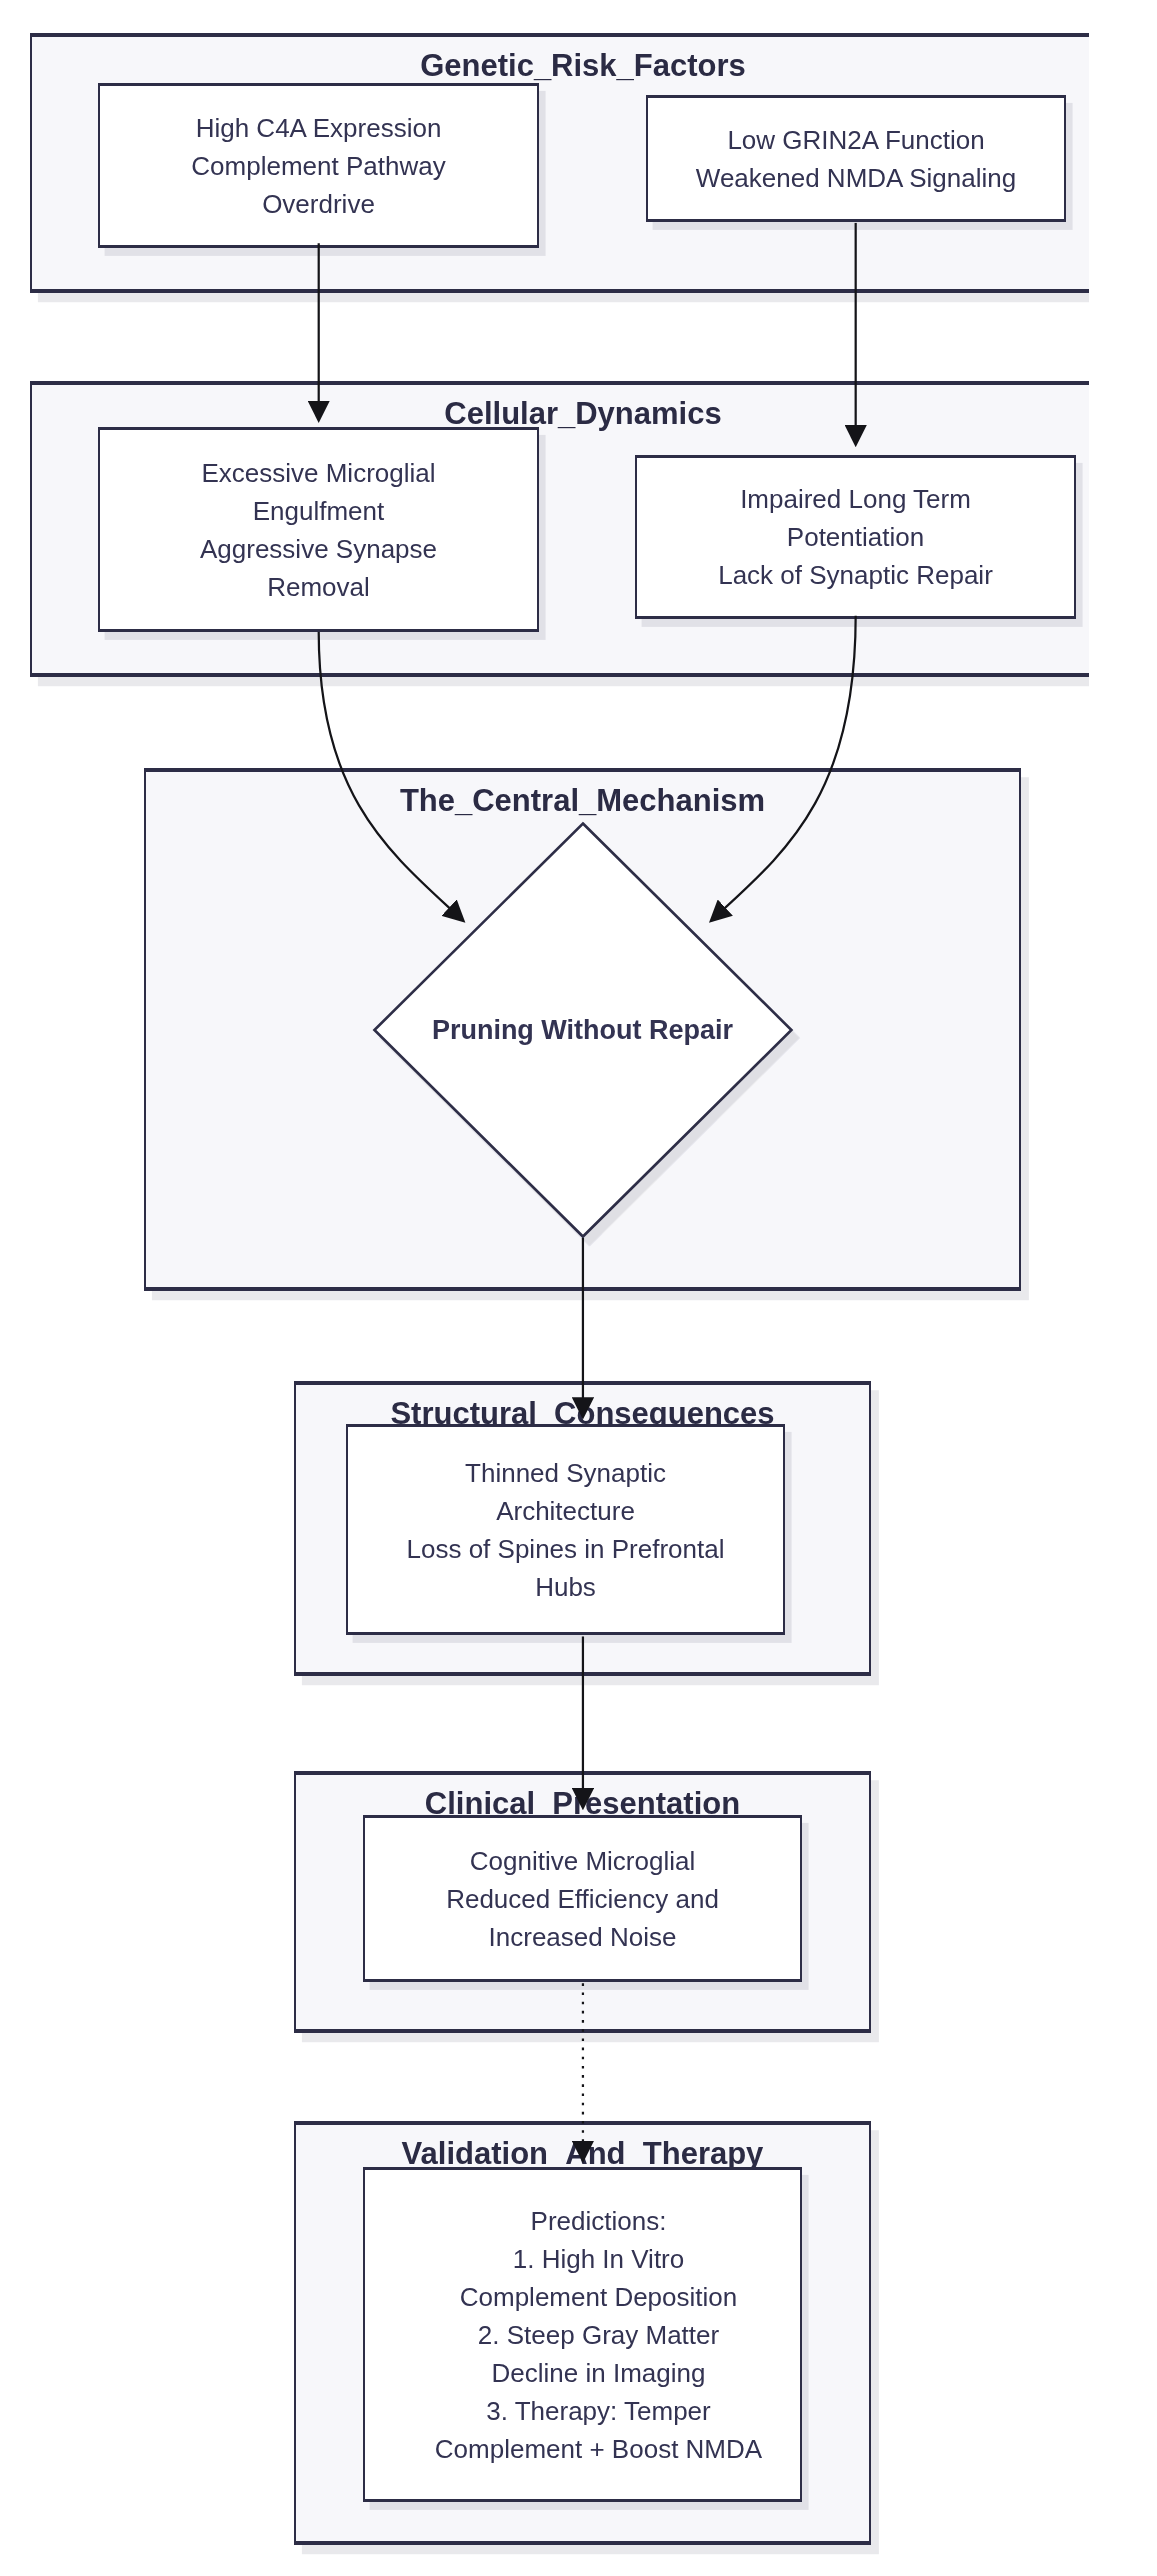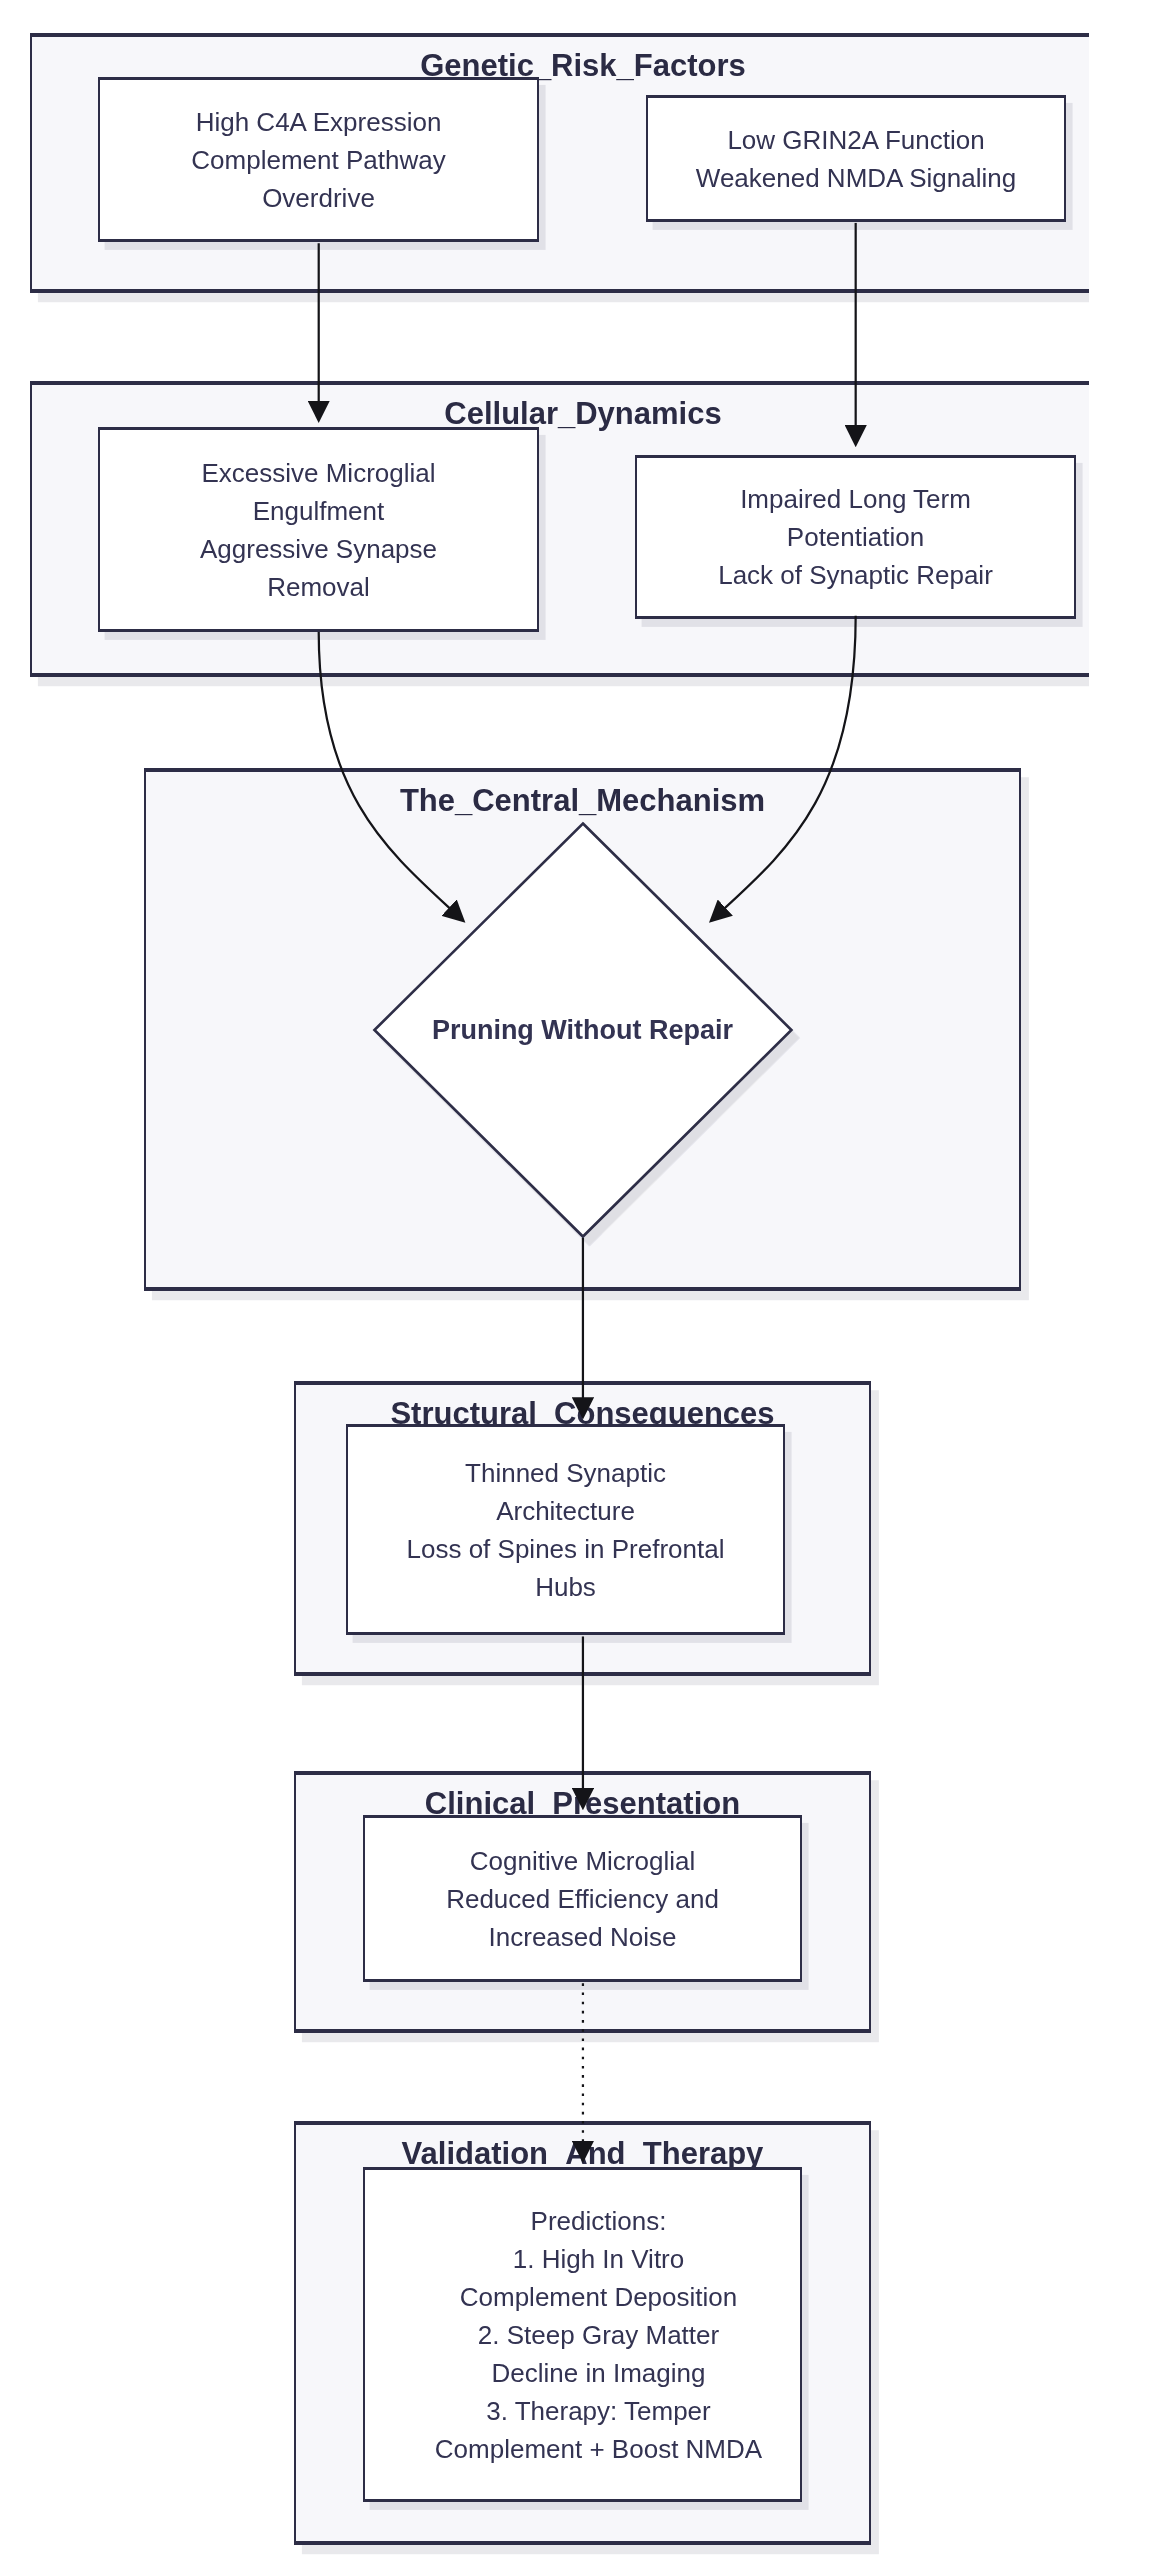--- a/index.html
+++ b/index.html
@@ -88,21 +88,21 @@
   </section>
 
   <section class="group" style="left:294px;top:1771px;width:577px;height:262px;">
     <div class="group-title">Clinical_Presentation</div>
   </section>
 
   <section class="group" style="left:294px;top:2121px;width:577px;height:424px;">
     <div class="group-title">Validation_And_Therapy</div>
   </section>
 
-  <div class="node" style="left:98px;top:77px;width:441px;height:165px;">
+  <div class="node" style="left:98px;top:83px;width:441px;height:165px;">
     <div class="node-lines">
       <span class="ln">High C4A Expression</span>
       <span class="ln">Complement Pathway</span>
       <span class="ln">Overdrive</span>
     </div>
   </div>
 
   <div class="node" style="left:646px;top:95px;width:420px;height:127px;">
     <div class="node-lines">
       <span class="ln">Low GRIN2A Function</span>

